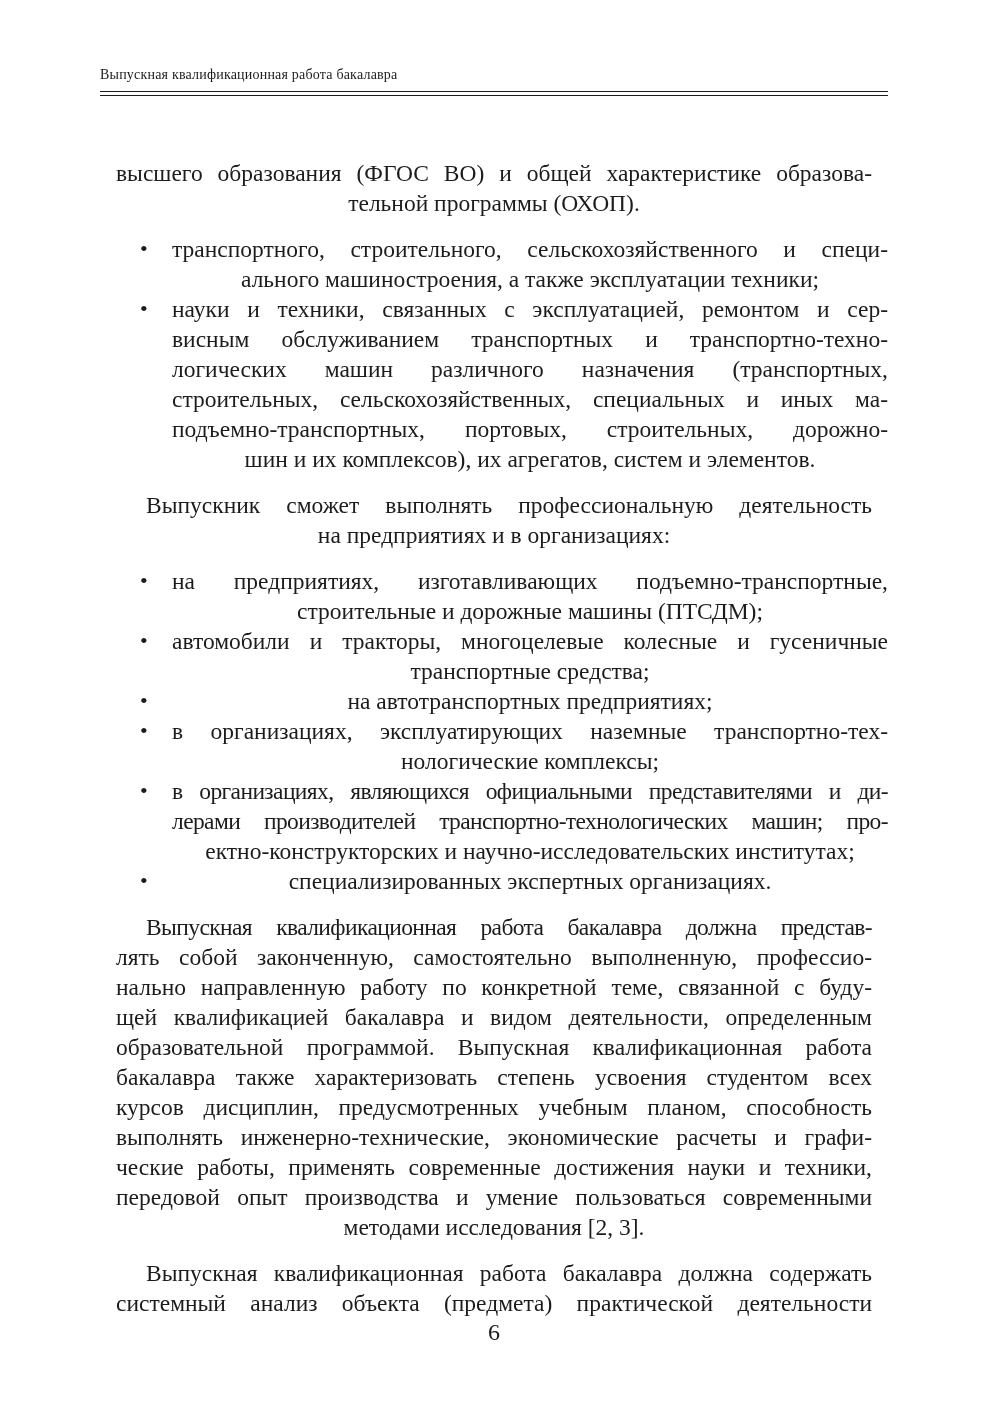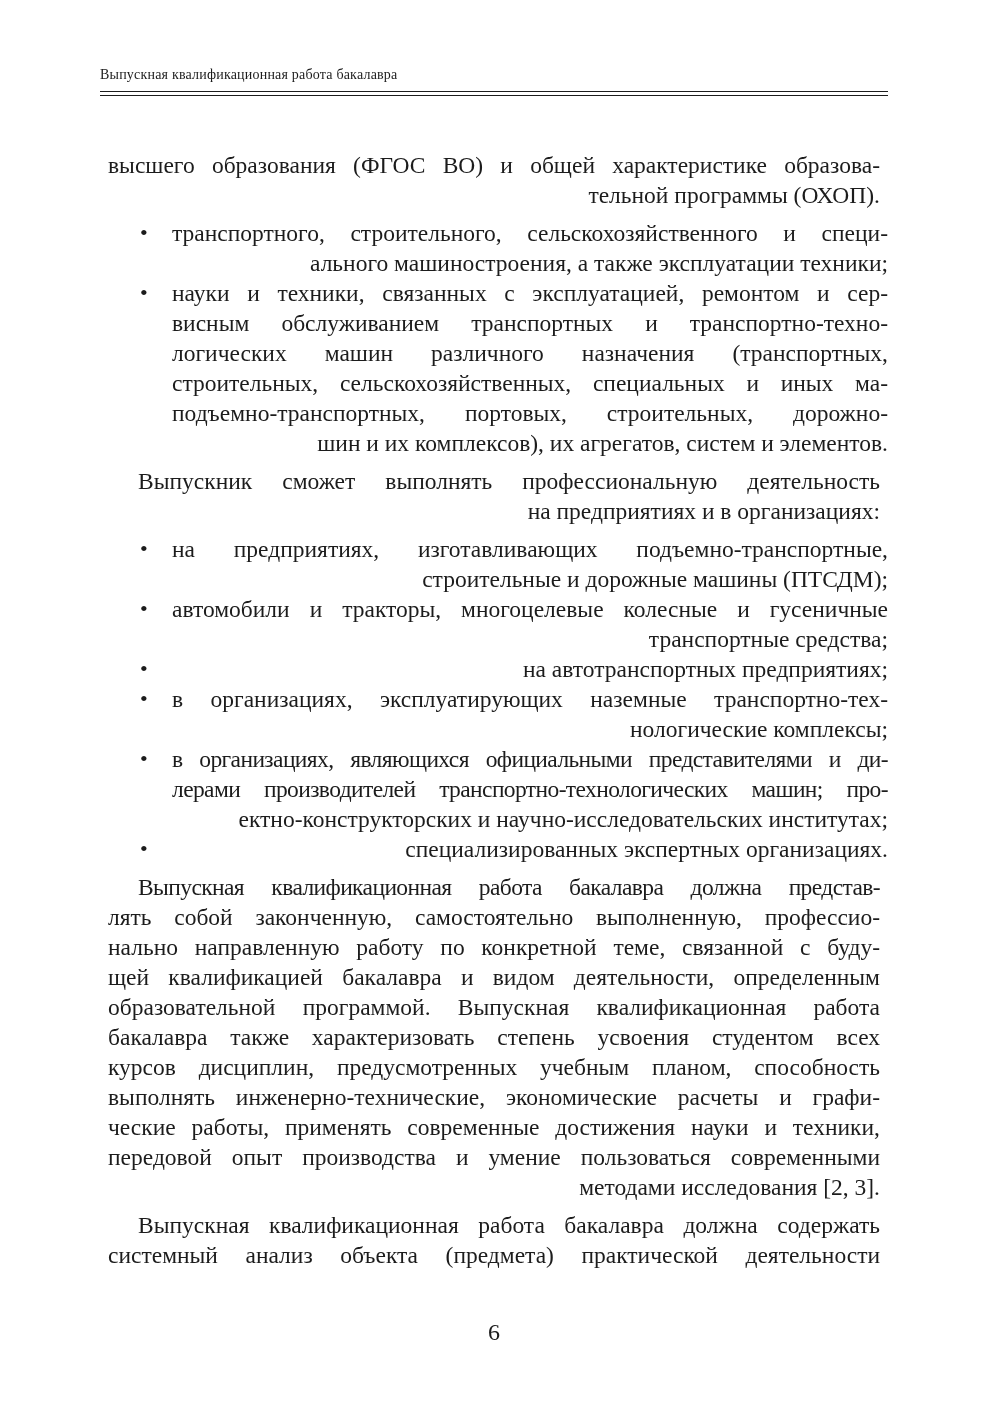--- a/index.html
+++ b/index.html
@@ -36,25 +36,25 @@
     border-bottom: 1.6px solid #1c1c1c;
   }
   .content {
     position: absolute;
     left: 100px;
     top: 142px;
     width: 788px;
     font-size: 23.5px;
     line-height: 30px;
   }
-  .para { margin: 8px; }
+  .para { margin: 16px; }
   .line {
     height: 30px;
     white-space: normal;
-    text-align: right;
+    text-align: center;
   }
   .line.j {
     text-align: justify;
     text-align-last: justify;
   }
   .line.indent { text-indent: 30px; }
   .line.tight { letter-spacing: -0.6px; }
   .bullet-item {
     position: relative;
     padding-left: 72px;

